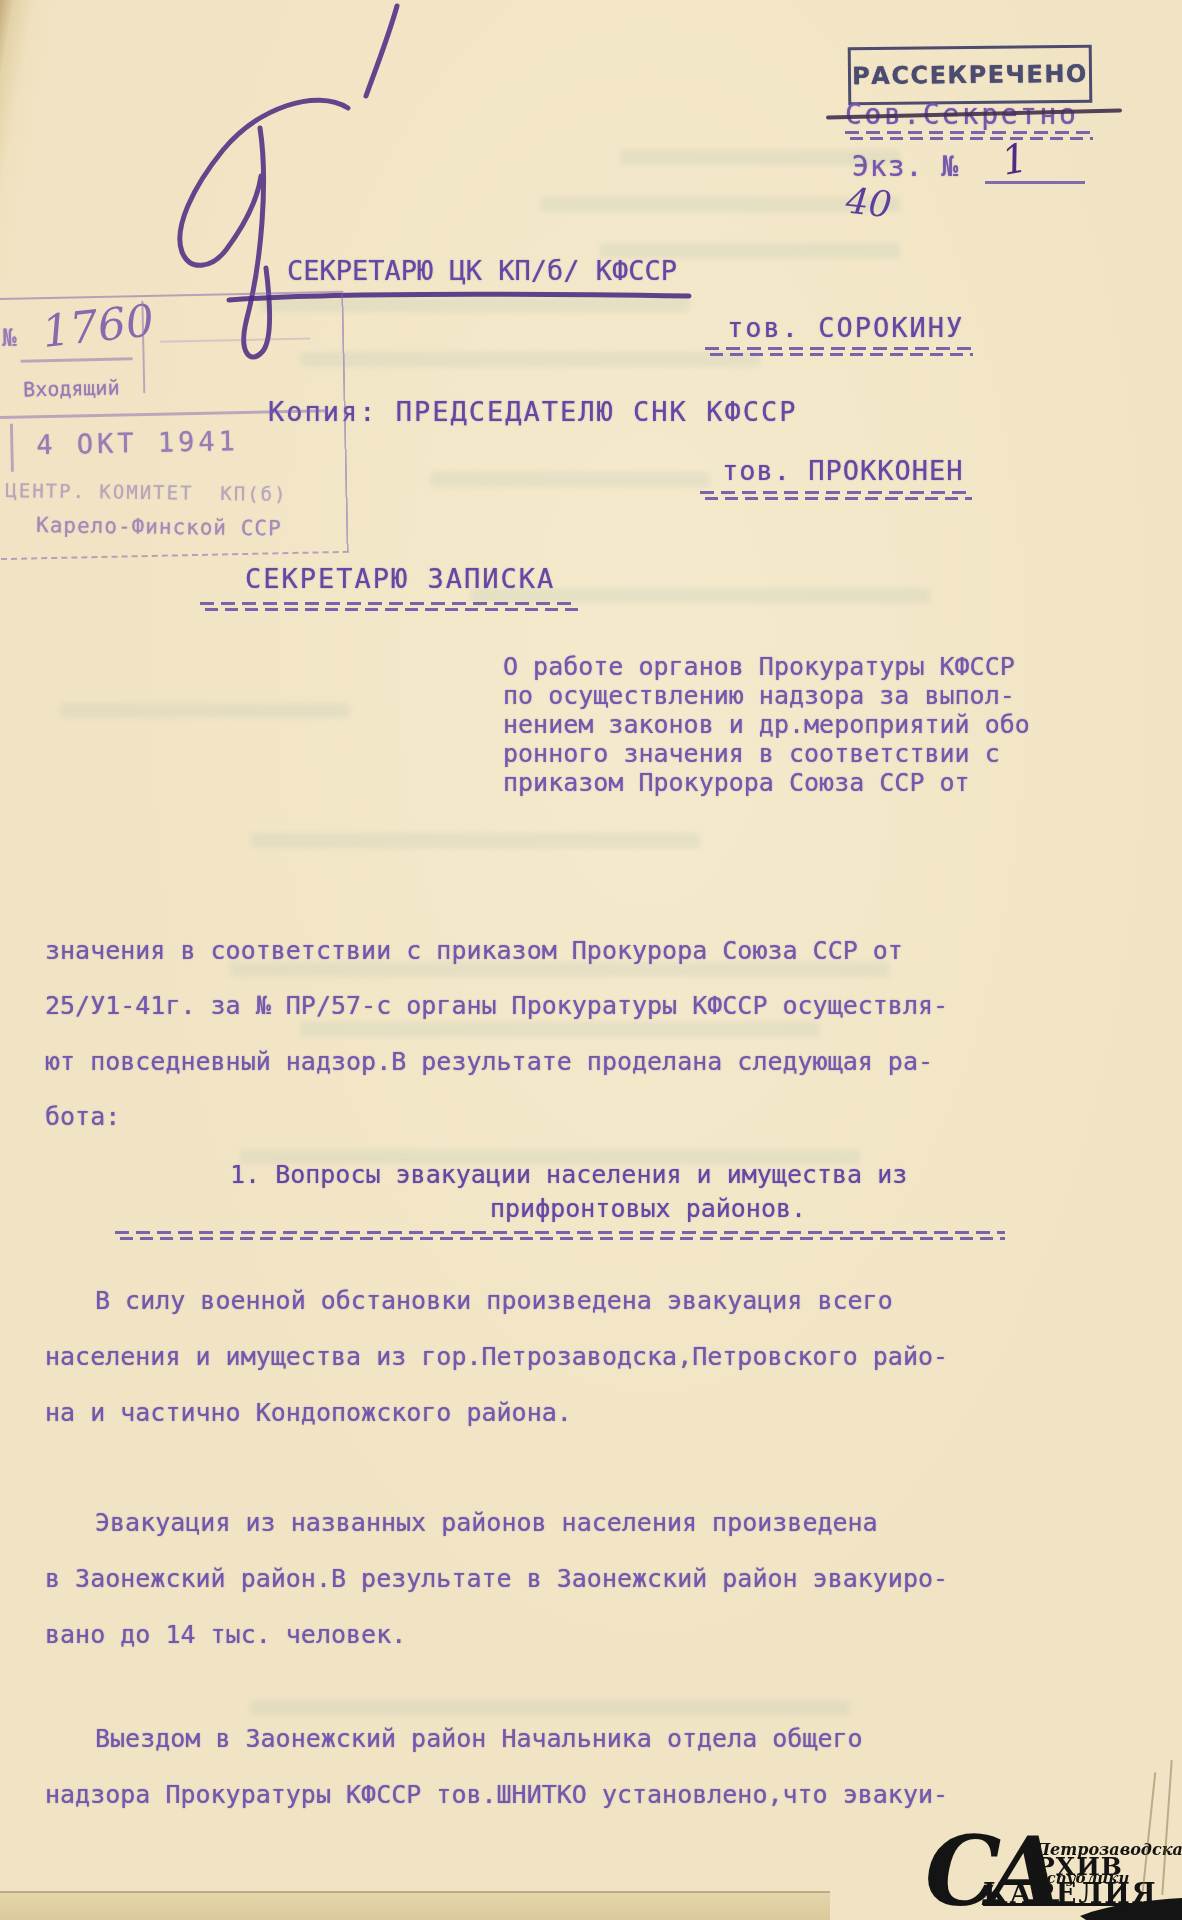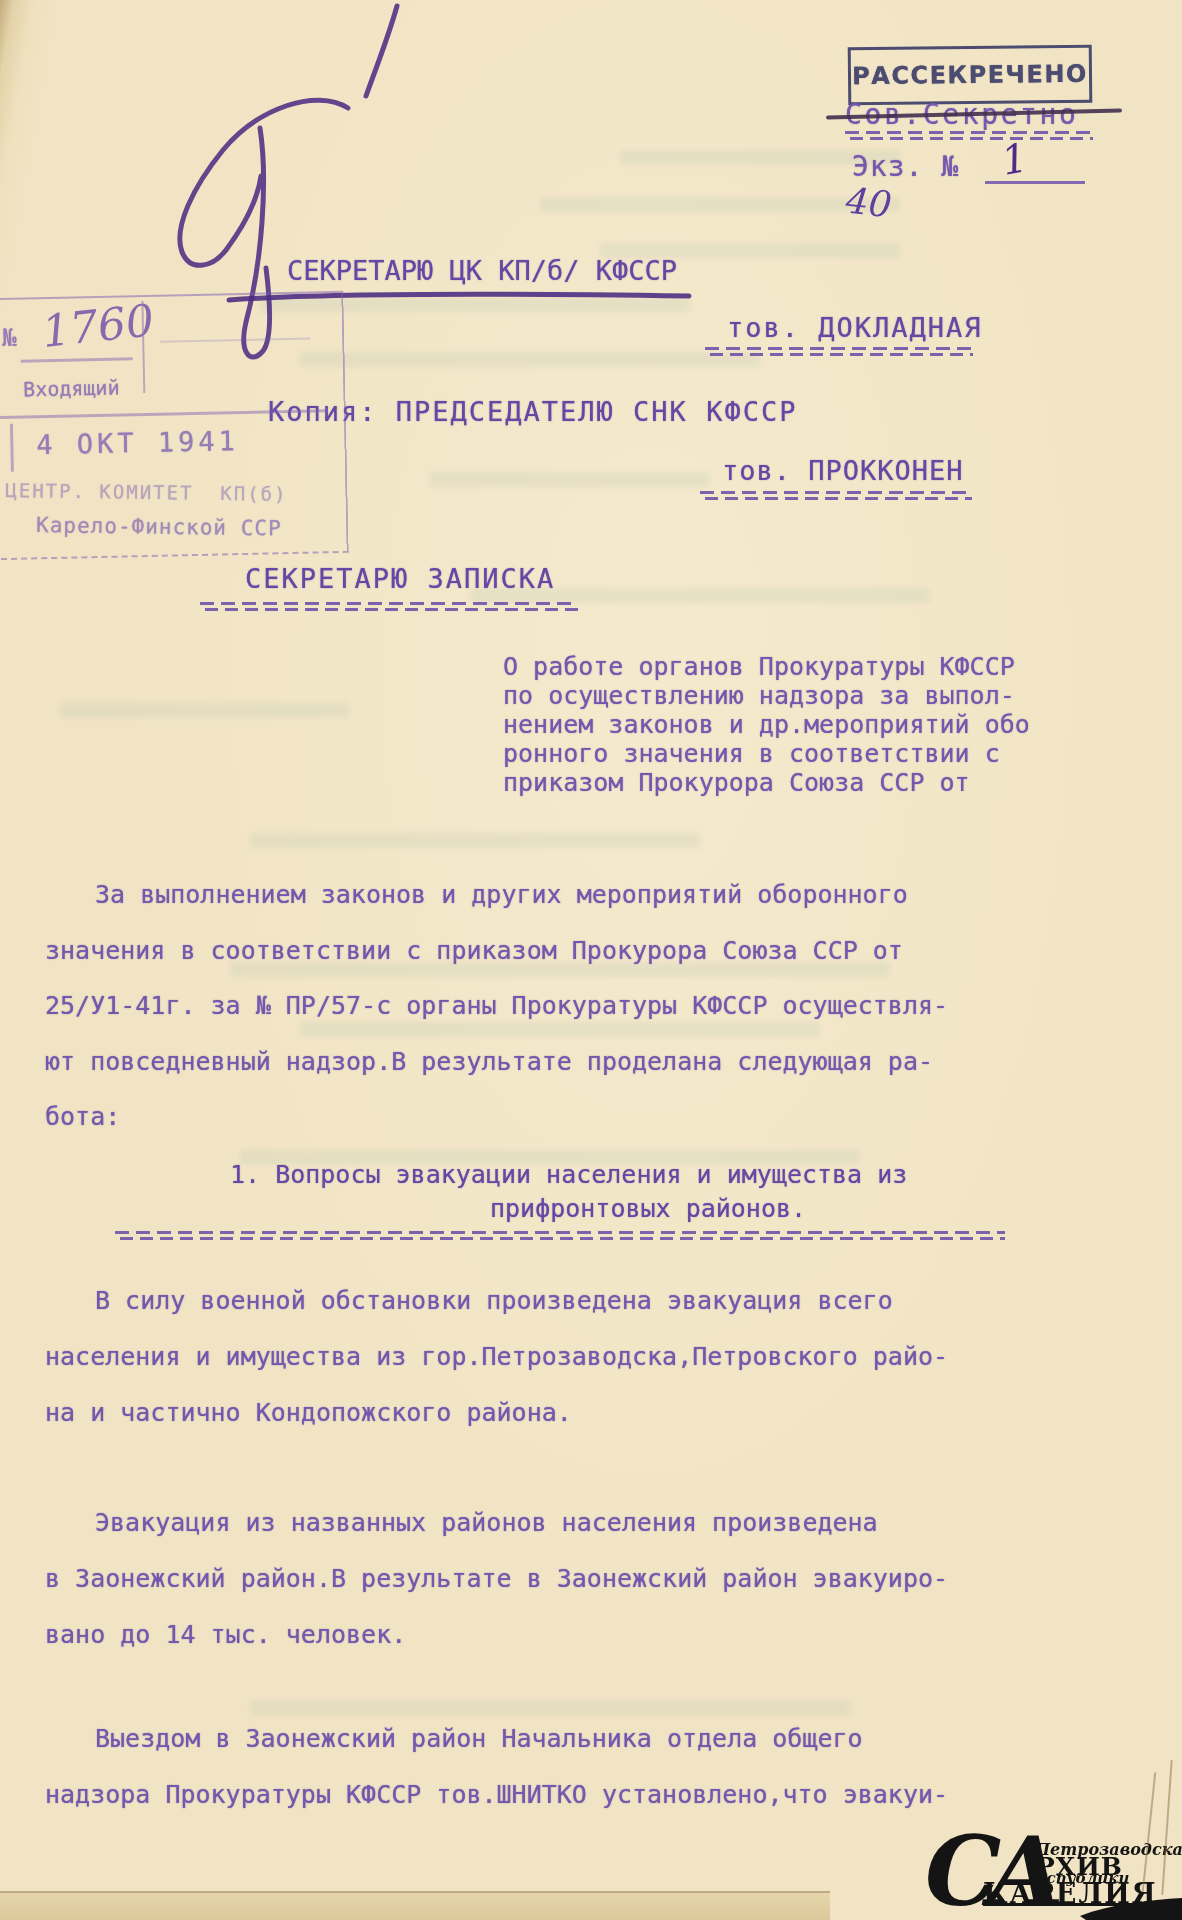--- a/index.html
+++ b/index.html
@@ -71,21 +71,21 @@
   <div class="tw" style="left:852px;top:150px;font-size:28px;letter-spacing:1px">Экз. №</div>
   <div style="position:absolute;left:985px;top:181px;width:100px;height:3px;background:#7054aa;opacity:.85"></div>
   <div class="hw" style="left:1002px;top:136px;font-size:40px;transform:rotate(-10deg)">1</div>
 
   <div class="hw" style="left:846px;top:182px;font-size:36px;color:#5e3f9e;transform:rotate(6deg)">40</div>
 
   <div class="tw tw-dark" style="left:287px;top:255px;font-size:27px">СЕКРЕТАРЮ ЦК КП/б/ КФССР</div>
   <svg style="position:absolute;left:225px;top:286px" width="470" height="20" viewBox="0 0 470 20">
     <path d="M 4 14 C 110 6 330 8 464 10" fill="none" stroke="#4a2a82" stroke-width="5" stroke-linecap="round" opacity=".88"></path>
   </svg>
-  <div class="tw tw-dark" style="left:727px;top:312px;font-size:27px;letter-spacing:2px">тов. ДОКЛАДНАЯ</div>
+  <div class="tw tw-dark" style="left:727px;top:312px;font-size:27px;letter-spacing:2px">тов. СОРОКИНУ</div>
   <div class="dashes" style="left:705px;top:347px;width:268px"></div>
 
   <div class="tw tw-dark" style="left:268px;top:396px;font-size:27px;letter-spacing:2px">Копия: ПРЕДСЕДАТЕЛЮ СНК КФССР</div>
   <div class="tw tw-dark" style="left:722px;top:455px;font-size:27px;letter-spacing:1px">тов. ПРОККОНЕН</div>
   <div class="dashes" style="left:700px;top:491px;width:272px"></div>
 
   <div class="in-stamp">
     <div class="bx"></div>
     <div class="tw" style="left:56px;top:26px;font-size:24px;color:inherit">№</div>
     <div class="hw" style="left:96px;top:4px;font-size:44px;color:#6a48a8;transform:rotate(-5deg)">1760</div>
@@ -103,21 +103,20 @@
 
   <div class="tw tw-dark" style="left:245px;top:563px;font-size:27px;letter-spacing:2px">СЕКРЕТАРЮ ЗАПИСКА</div>
   <div class="dashes" style="left:200px;top:602px;width:378px"></div>
 
   <div class="tw" style="left:503px;top:652px;font-size:25px">О работе органов Прокуратуры КФССР</div>
   <div class="tw" style="left:503px;top:681px;font-size:25px">по осуществлению надзора за выпол-</div>
   <div class="tw" style="left:503px;top:710px;font-size:25px">нением законов и др.мероприятий обо</div>
   <div class="tw" style="left:503px;top:739px;font-size:25px">ронного значения в соответствии с</div>
   <div class="tw" style="left:503px;top:768px;font-size:25px">приказом Прокурора Союза ССР от</div>
 
-  <div class="tw" style="left:95px;top:880px;font-size:25px">За выполнением законов и других мероприятий оборонного</div>
   <div class="tw" style="left:45px;top:936px;font-size:25px">значения в соответствии с приказом Прокурора Союза ССР от</div>
   <div class="tw" style="left:45px;top:991px;font-size:25px">25/У1-41г. за № ПР/57-с органы Прокуратуры КФССР осуществля-</div>
   <div class="tw" style="left:45px;top:1047px;font-size:25px">ют повседневный надзор.В результате проделана следующая ра-</div>
   <div class="tw" style="left:45px;top:1102px;font-size:25px">бота:</div>
 
   <div class="tw tw-dark" style="left:230px;top:1160px;font-size:25px">1. Вопросы эвакуации населения и имущества из</div>
   <div class="tw tw-dark" style="left:490px;top:1194px;font-size:25px">прифронтовых районов.</div>
   <div class="dashes" style="left:115px;top:1231px;width:890px"></div>
 
   <div class="tw" style="left:95px;top:1286px;font-size:25px">В силу военной обстановки произведена эвакуация всего</div>

